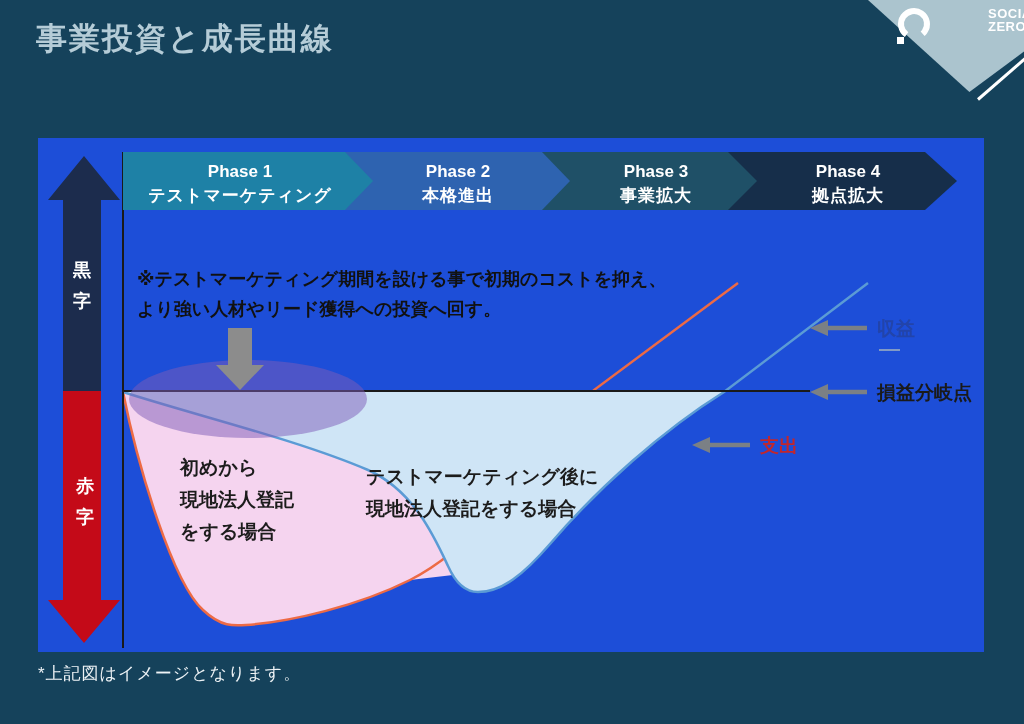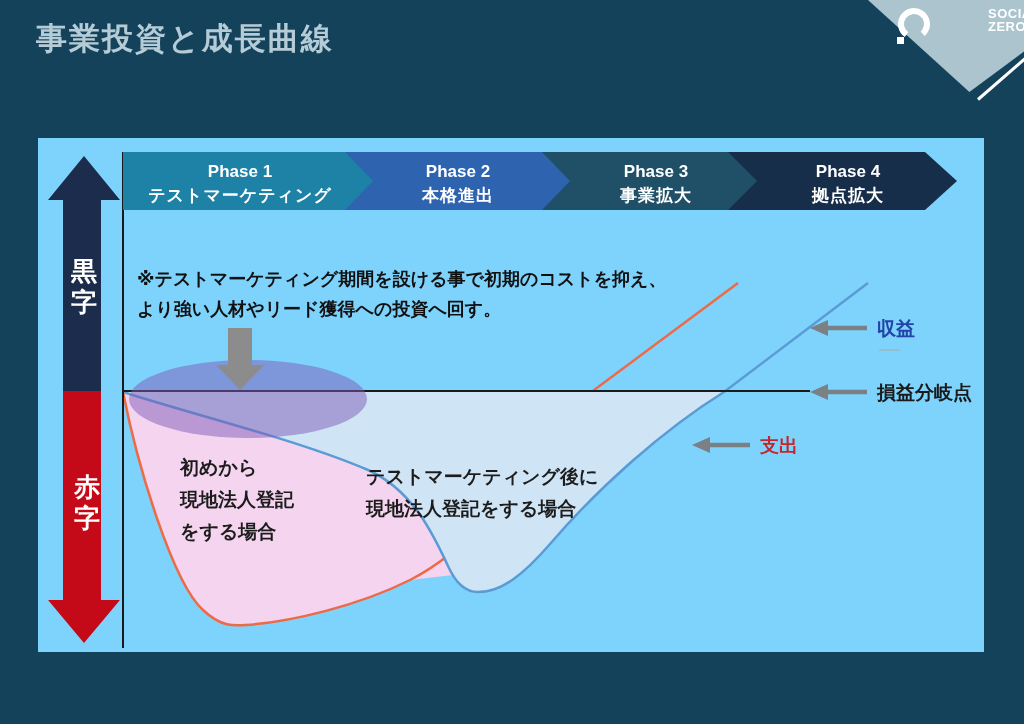--- a/index.html
+++ b/index.html
@@ -9,23 +9,23 @@
          color:#b5ccd7;letter-spacing:2px;}
   
   .logo-tri{position:absolute;left:868px;top:0;width:156px;height:92px;background:#abc4ce;
             clip-path:polygon(0 0,100% 0,100% 56%,65% 100%);}
   .logo-mark{position:absolute;left:892px;top:4px;}
   .logo-text{position:absolute;left:988px;top:7px;color:#fff;font-weight:700;font-size:13px;
              line-height:13px;letter-spacing:.5px;}
   .logo-slash{position:absolute;left:978px;top:98px;width:66px;height:3px;background:#fff;
               transform:rotate(-41deg);transform-origin:left center;}
   
-  .panel{position:absolute;left:38px;top:138px;width:946px;height:514px;background:#7dd3fc;}
-  .vtext{position:absolute;width:30px;color:#fff;font-weight:700;font-size:26px;
-         line-height:31px;text-align:right;word-break:break-all;}
+  .panel{position:absolute;left:38px;top:138px;width:946px;height:514px;background:#1d4ed8;}
+  .vtext{position:absolute;width:30px;color:#fff;font-weight:700;font-size:18px;
+         line-height:31px;text-align:center;word-break:break-all;font-family:Liberation Mono, monospace;}
   #kuroji{left:67px;top:256px;}
   #akaji{left:70px;top:472px;}
   .footer{position:absolute;left:38px;top:662px;font-size:17px;color:#eef3f6;letter-spacing:1px;}
   text{font-family:"Liberation Sans","DejaVu Sans",sans-serif;}
   .phase-l1{font-size:17px;font-weight:700;fill:#fff;}
   .phase-l2{font-size:17px;font-weight:700;fill:#fff;letter-spacing:1px;}
   .note{font-size:18px;font-weight:700;fill:#111;}
   .arealabel{font-size:19px;font-weight:700;fill:#1c1c1c;}
   .legendlabel{font-size:19px;font-weight:700;}
 </style>
@@ -101,13 +101,14 @@
 
       <line x1="712" y1="307" x2="670" y2="307" stroke="#7b8085" stroke-width="4.5"></line>
       <polygon points="654,307 672,299 672,315" fill="#7b8085"></polygon>
       <text x="722" y="314" class="legendlabel" fill="#c1272d">支出</text>
     </svg>
   </div>
 
   <div class="vtext" id="kuroji">黒字</div>
   <div class="vtext" id="akaji">赤字</div>
 
+  <div class="footer">*上記図はイメージとなります。</div>
 </div>
 
 </body></html>

